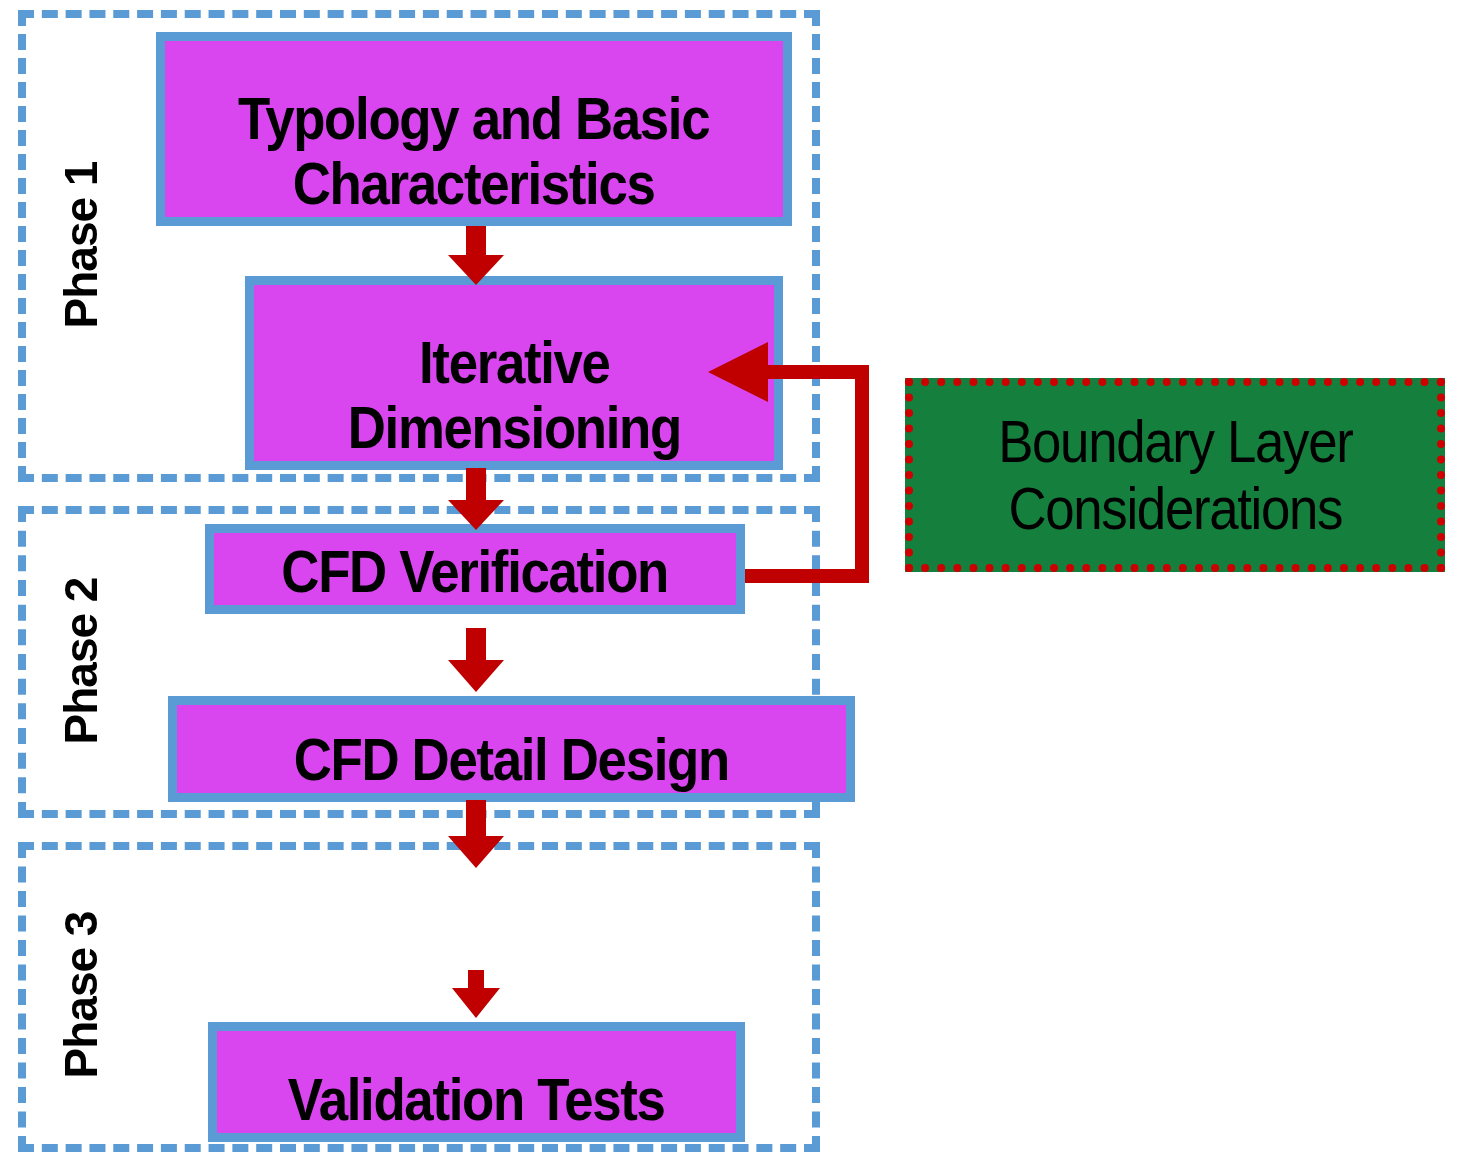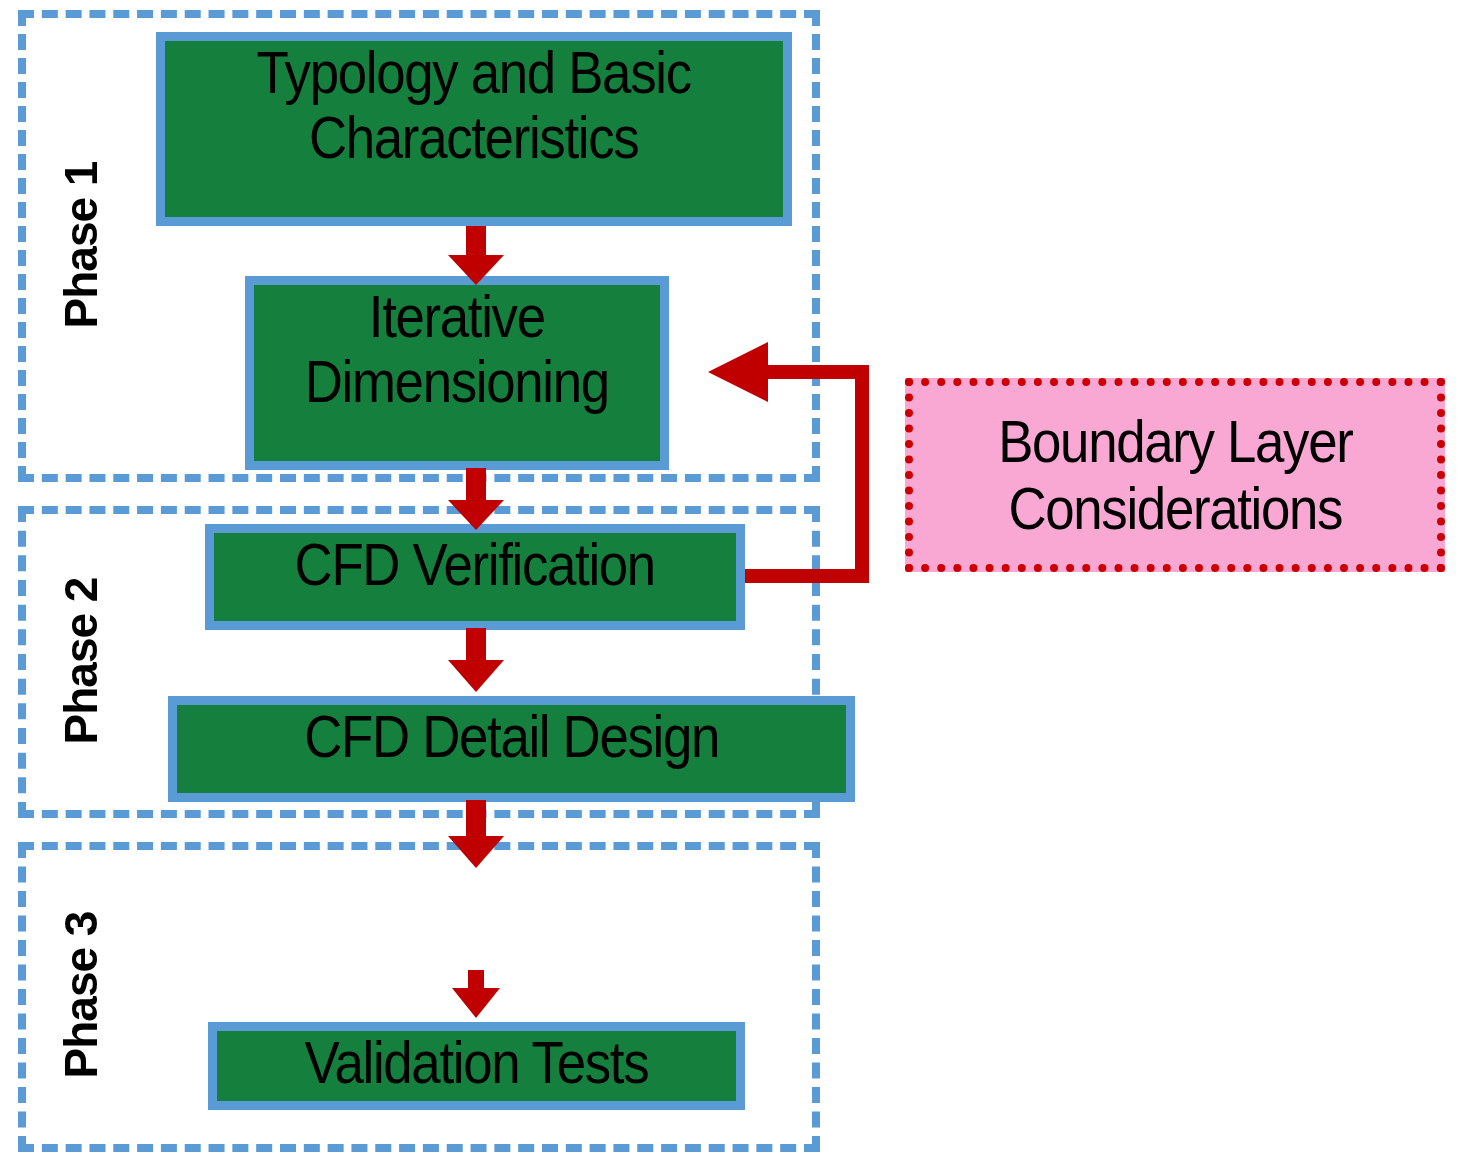--- a/index.html
+++ b/index.html
@@ -34,43 +34,44 @@
     transform: rotate(-90deg);
     transform-origin: center center;
     line-height: 1;
   }
 
   
   .node-box {
     position: absolute;
     box-sizing: border-box;
     border: 9px solid #5B9BD5;
-    background: #15803d;
+    background: #d946ef;
     display: flex;
-    align-items: flex-start;
+    align-items: flex-end;
     justify-content: center;
     text-align: center;
+    font-weight: bold;
   }
   .node-label {
     color: #000000;
     font-family: "Liberation Sans", sans-serif;
     font-size: 60px;
     line-height: 1.08;
     letter-spacing: -1.5px;
     transform: scaleX(0.88);
     white-space: pre-line;
     padding: 0 6px;
   }
 
   
   .note-box {
     position: absolute;
     box-sizing: border-box;
     border: 8px dotted #CC0000;
-    background: #f9a8d4;
+    background: #15803d;
     display: flex;
     align-items: center;
     justify-content: center;
     text-align: center;
   }
   .note-label {
     color: #000000;
     font-family: "Liberation Sans", sans-serif;
     font-size: 60px;
     line-height: 1.12;
@@ -100,35 +101,35 @@
 
   <div class="phase-label" style="left:-14px; top:222px; width:190px; text-align:center;">Phase 1</div>
   <div class="phase-label" style="left:-14px; top:638px; width:190px; text-align:center;">Phase 2</div>
   <div class="phase-label" style="left:-14px; top:972px; width:190px; text-align:center;">Phase 3</div>
 
   <div class="node-box" style="left:156px; top:32px; width:636px; height:194px;">
     <span class="node-label">Typology and Basic
 Characteristics</span>
   </div>
 
-  <div class="node-box" style="left:245px; top:276px; width:424px; height:194px;">
+  <div class="node-box" style="left:245px; top:276px; width:538px; height:194px;">
     <span class="node-label">Iterative
 Dimensioning</span>
   </div>
 
-  <div class="node-box" style="left:205px; top:524px; width:540px; height:106px;">
+  <div class="node-box" style="left:205px; top:524px; width:540px; height:90px;">
     <span class="node-label">CFD Verification</span>
   </div>
 
   <div class="node-box" style="left:168px; top:696px; width:687px; height:106px;">
     <span class="node-label">CFD Detail Design</span>
   </div>
 
 
-  <div class="node-box" style="left:208px; top:1022px; width:537px; height:88px;">
+  <div class="node-box" style="left:208px; top:1022px; width:537px; height:120px;">
     <span class="node-label">Validation Tests</span>
   </div>
 
   <div class="note-box" style="left:905px; top:378px; width:540px; height:194px;">
     <span class="note-label">Boundary Layer
 Considerations</span>
   </div>
 
   <svg id="connectors" viewBox="0 0 1462 1173">
 

